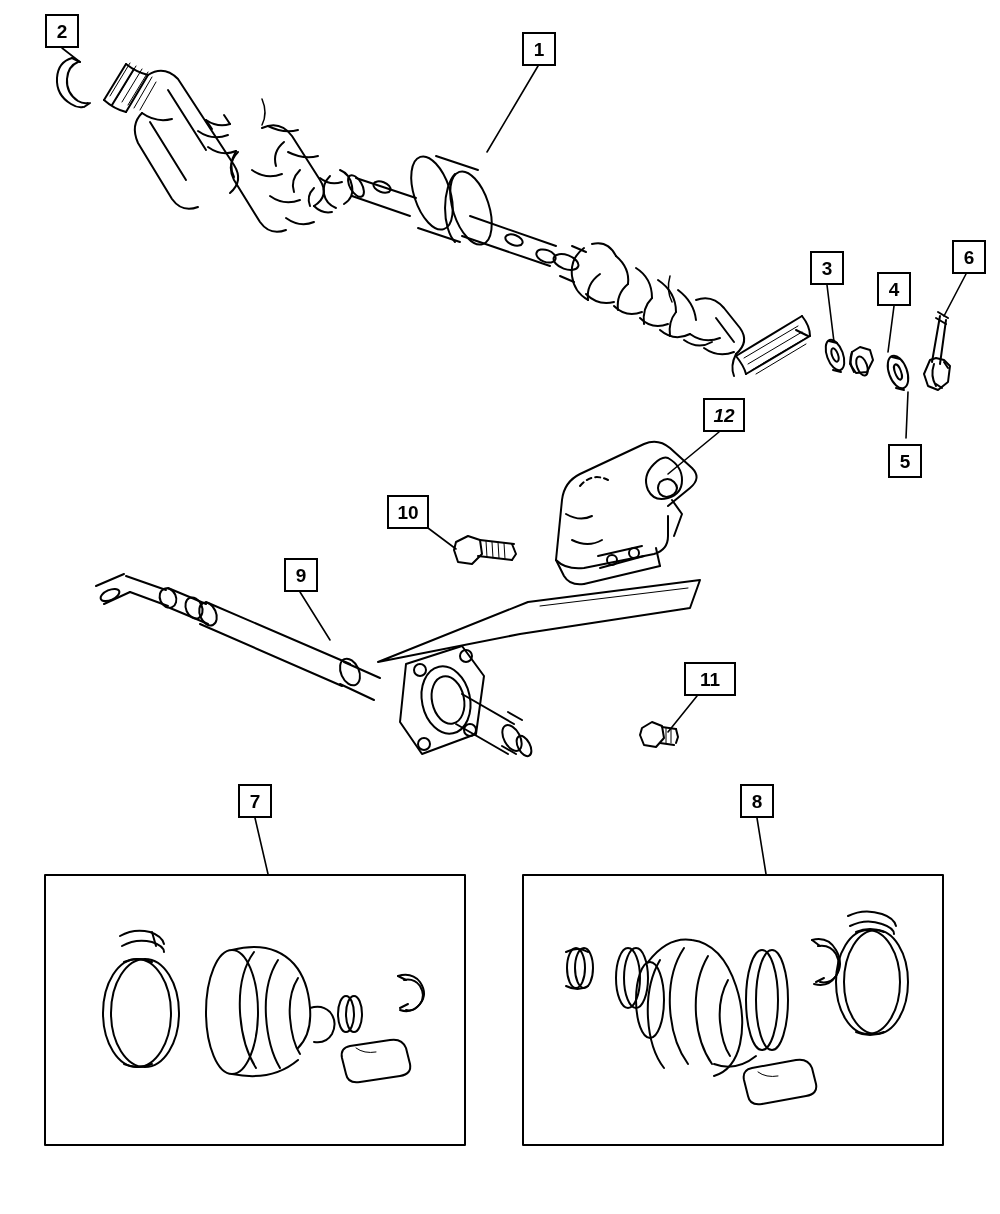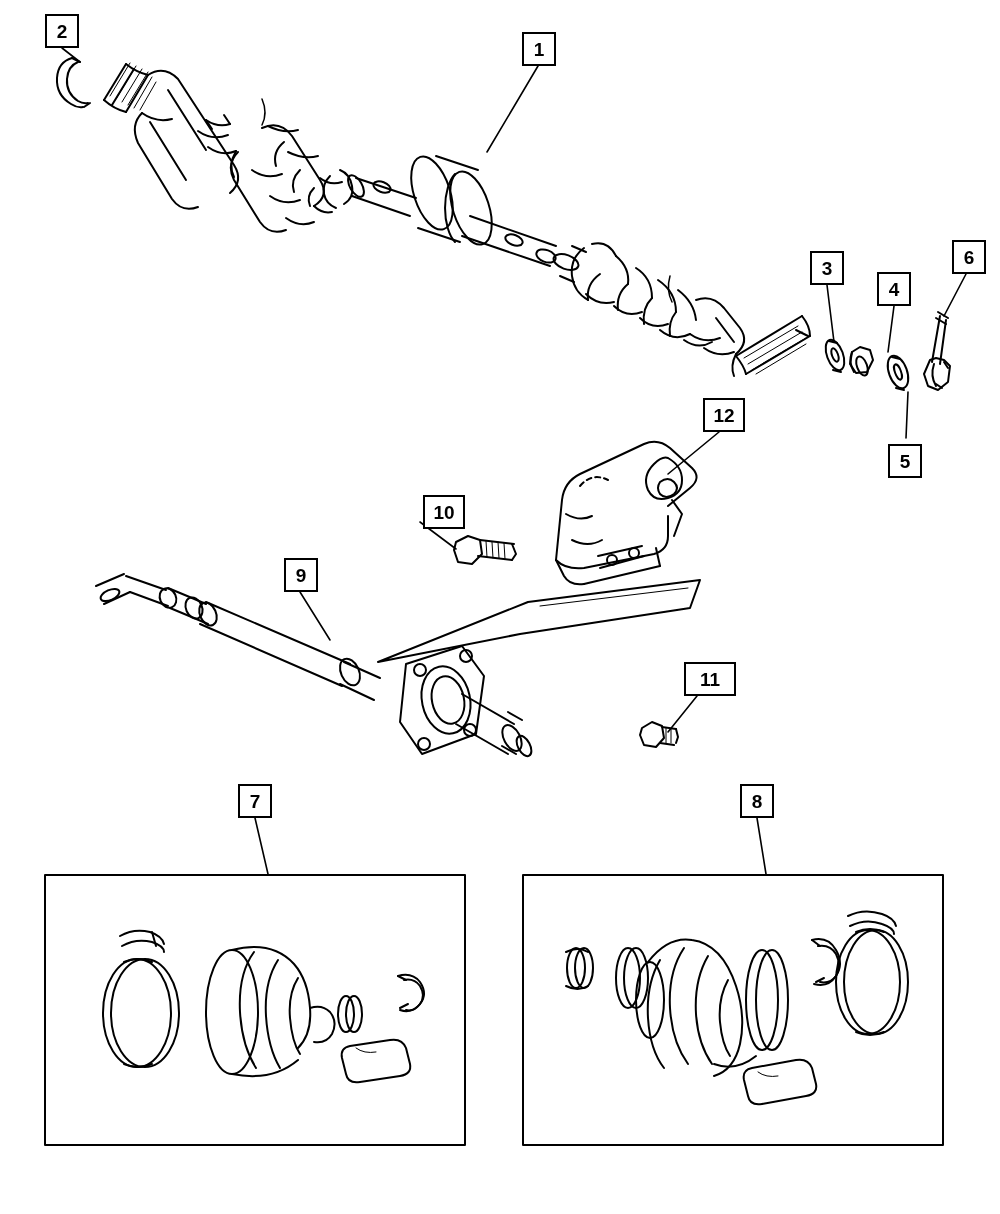--- a/index.html
+++ b/index.html
@@ -348,17 +348,17 @@
 
 <div class="callout cbox" style="left:522px;top:32px;">1</div>
 <div class="callout cbox" style="left:45px;top:14px;">2</div>
 <div class="callout cbox" style="left:810px;top:251px;">3</div>
 <div class="callout cbox" style="left:877px;top:272px;">4</div>
 <div class="callout cbox" style="left:888px;top:444px;">5</div>
 <div class="callout cbox" style="left:952px;top:240px;">6</div>
 <div class="callout cbox" style="left:238px;top:784px;">7</div>
 <div class="callout cbox" style="left:740px;top:784px;">8</div>
 <div class="callout cbox" style="left:284px;top:558px;">9</div>
-<div class="callout cbox" style="left:387px;top:495px;width:42px;margin-left:36px;">10</div>
+<div class="callout cbox" style="left:387px;top:495px;width:42px;">10</div>
 <div class="callout cbox" style="left:684px;top:662px;width:52px;">11</div>
-<div class="callout cbox" style="left:703px;top:398px;width:42px;">12</div>
+<div class="callout cbox" style="left:703px;top:398px;width:42px;font-style:italic;">12</div>
 
 </div>
 
 </body></html>

